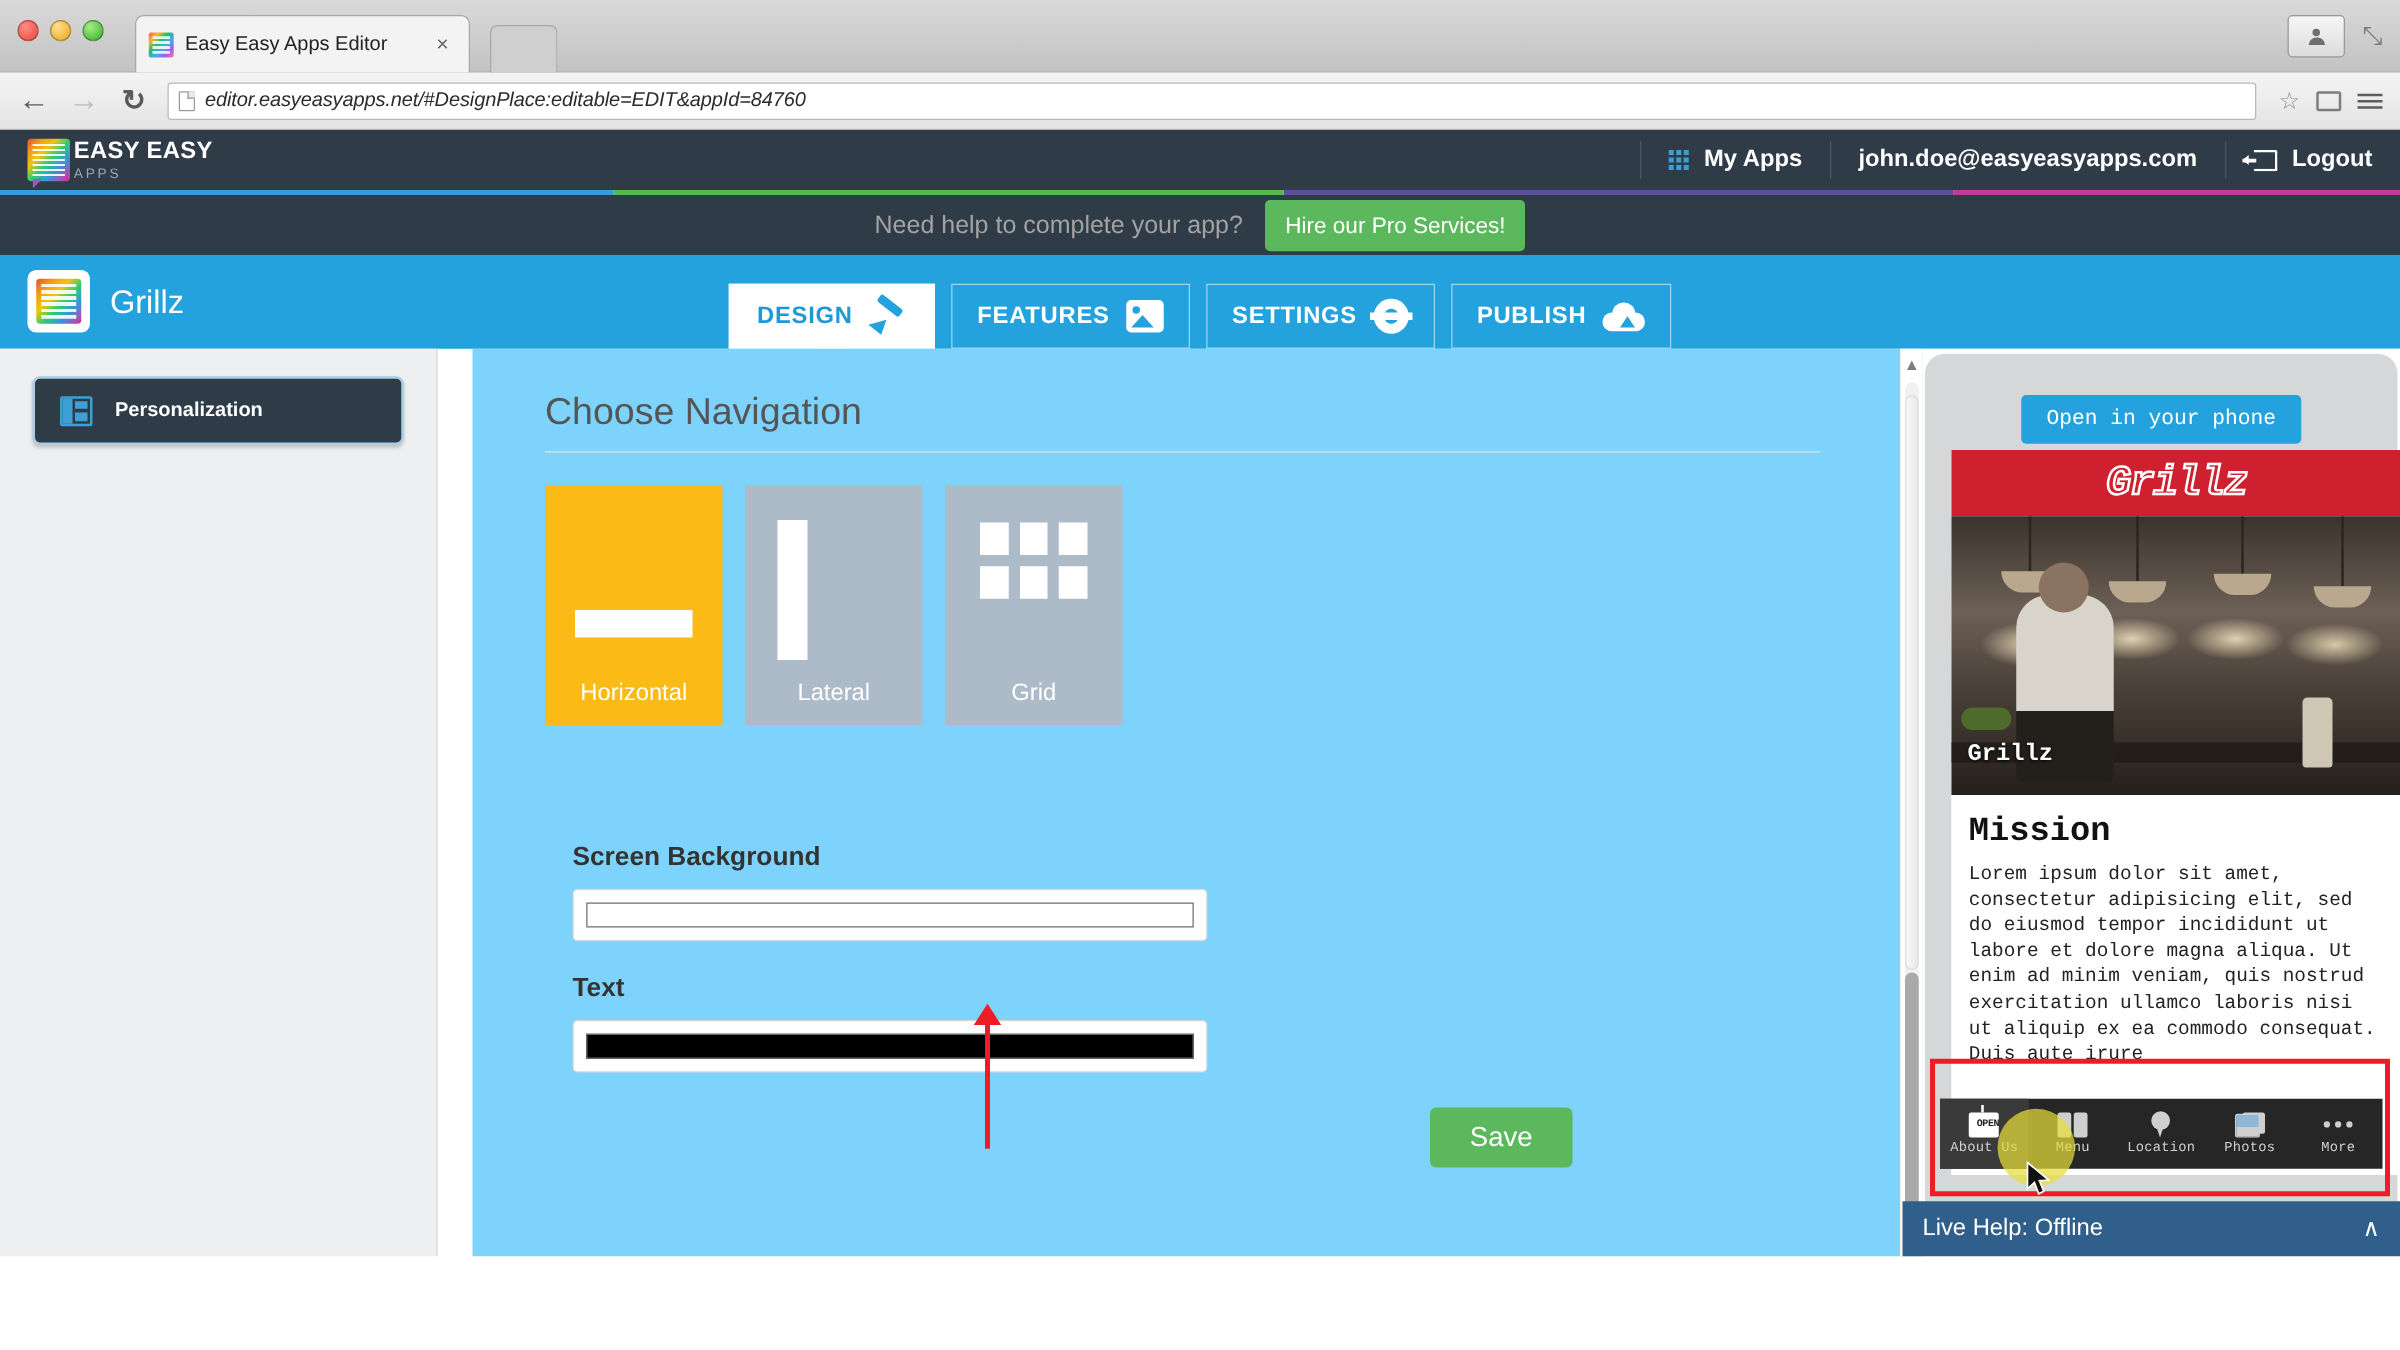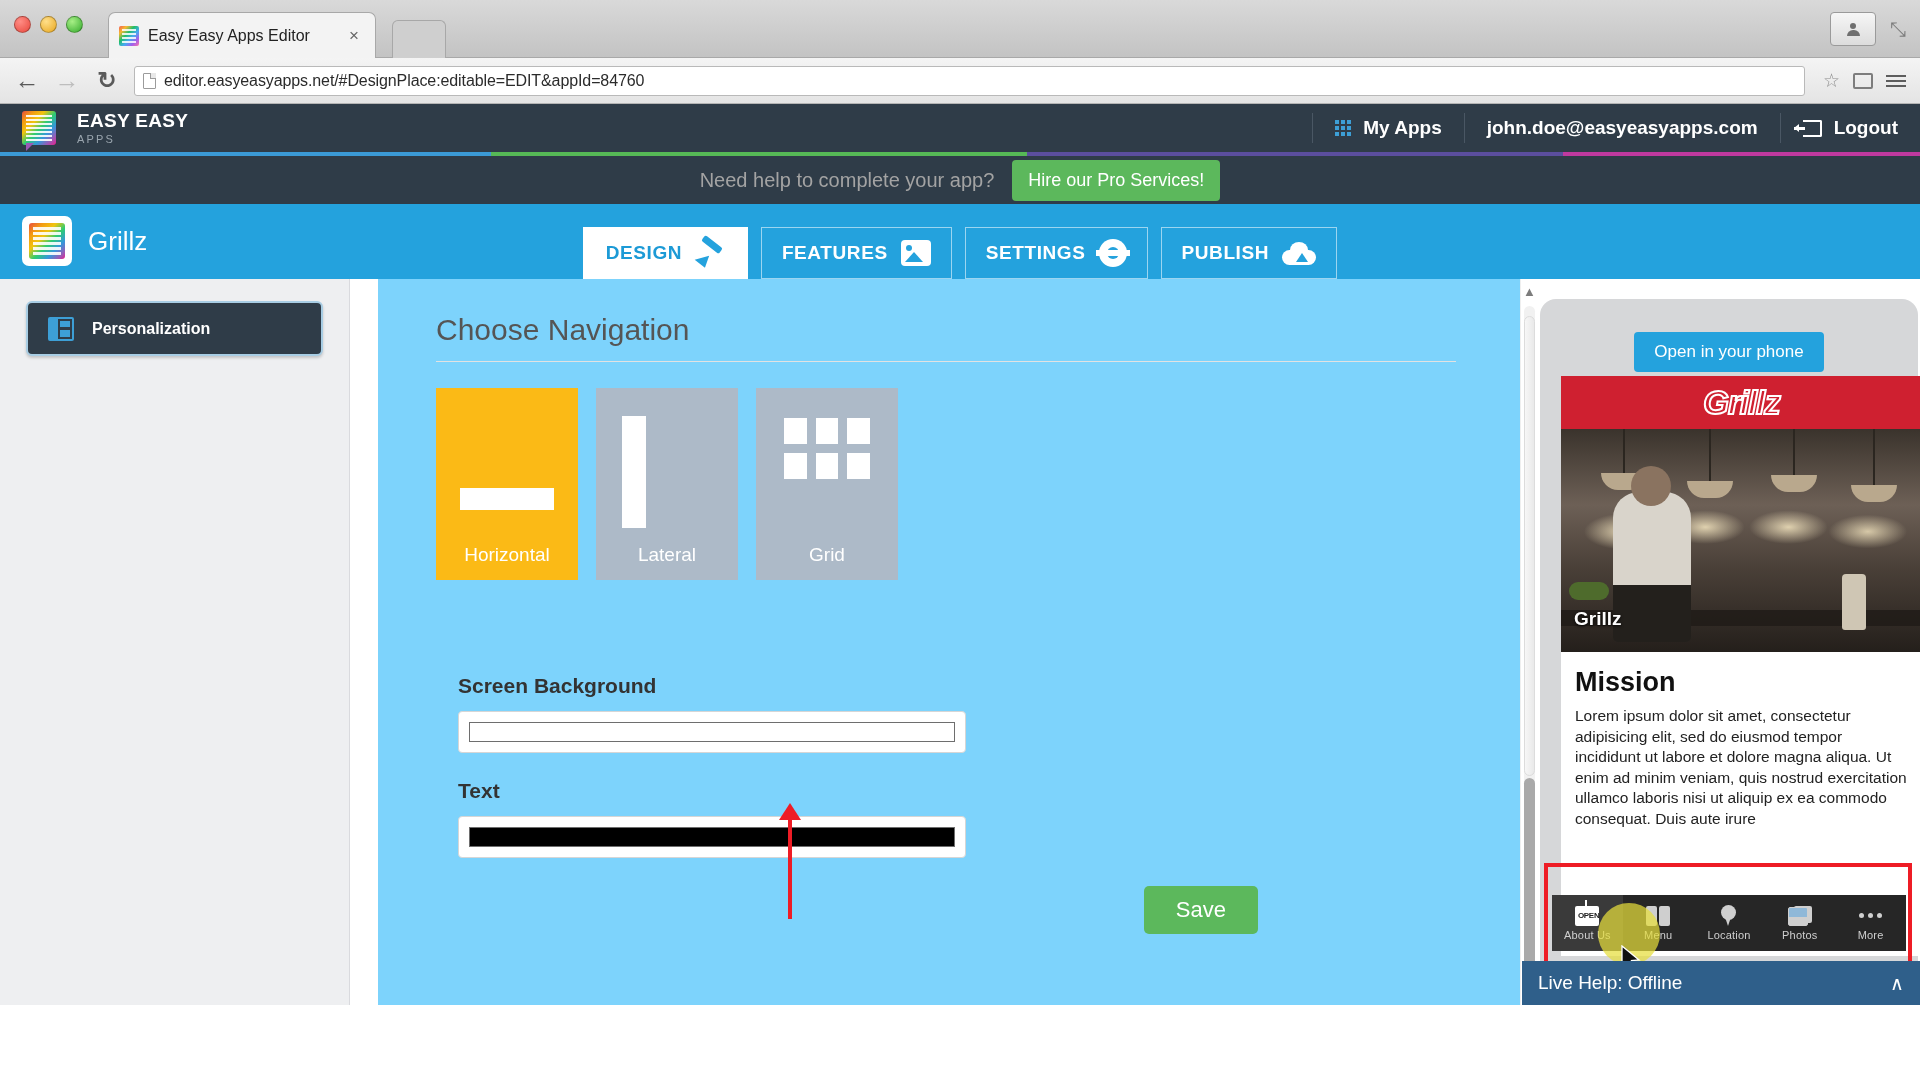--- a/index.html
+++ b/index.html
@@ -68,42 +68,42 @@
     height: 46px; background: linear-gradient(to bottom,#f4f4f4,#e4e4e4);
     border-bottom: 1px solid #b4b4b4;
     display: flex; align-items: center; padding: 0 14px; gap: 14px;
   }
   .nav-ico { font-size: 25px; color: #5a5a5a; width: 26px; text-align: center; }
   .nav-ico.dim { color: #bdbdbd; }
   .nav-ico.reload { font-size: 23px; font-weight: bold; }
   .omnibox {
     flex: 1 1 auto; height: 30px; background: #fff;
     border: 1px solid #b9b9b9; border-radius: 3px;
-    display: flex; align-items: center; padding: 4px 8px; gap: 8px;
+    display: flex; align-items: center; padding: 4px 8px; gap: 8px; font-style: italic;
   }
   .page-ico {
     width: 13px; height: 16px; flex: 0 0 auto;
     background: #fff; border: 1px solid #9b9b9b; border-radius: 1px; position: relative;
   }
   .page-ico::after { content:""; position:absolute; right:-1px; top:-1px; width:5px; height:5px; background:#e8e8e8; border-left:1px solid #9b9b9b; border-bottom:1px solid #9b9b9b; }
   .url-text { font-size: 16px; color: #2b2b2b; white-space: nowrap; letter-spacing: -0.1px; }
   .star-ico { color: #8e8e8e; font-size: 19px; }
   .omni-right { display: flex; align-items: center; gap: 13px; padding-left: 4px; }
   .cast-ico { width: 20px; height: 16px; border: 2px solid #7d7d7d; border-radius: 2px; }
   .menu-ico { width: 20px; display:flex; flex-direction:column; gap:3px; }
   .menu-ico i { display:block; height: 2px; background:#5d5d5d; }
 
   
   .app { position: relative; width: 1920px; height: 977px; }
 
   .app-topbar {
     height: 48px; background: #2f3c48; display: flex; align-items: center;
     padding: 0 0 0 22px; position: relative;
   }
-  .brand { display: flex; align-items: center; gap: 21px; }
+  .brand { display: flex; align-items: center; gap: 3px; }
   .brand-mark {
     width: 34px; height: 34px; border-radius: 3px; position: relative;
     background: linear-gradient(135deg,#e84c3d 0%,#f39c12 18%,#f1c40f 34%,#2ecc71 52%,#3498db 70%,#9b59b6 86%,#e91e8c 100%);
   }
   .brand-mark::after {
     content:""; position:absolute; inset:4px;
     background: repeating-linear-gradient(to bottom, rgba(255,255,255,.9) 0 2px, transparent 2px 4px);
   }
   .brand-mark::before {
     content:""; position:absolute; left:4px; bottom:-6px; width:8px; height:8px;
@@ -317,22 +317,22 @@
   }
 
   
   .preview-pane { width: 382px; background: #fff; position: relative; }
   .open-phone-wrap { display: flex; justify-content: center; padding-top: 33px; }
   .open-phone-btn {
     background: #24a2dd; color: #fff; font-size: 17px;
     padding: 10px 20px; border-radius: 4px;
   }
   .phone {
-    position: absolute; left: 0; right: 0; top: 20px; margin: 0 auto;
-    width: 378px; height: 698px; background: #d6d7d9; border-radius: 16px;
+    position: absolute; left: 0; right: 0; top: 4px; margin: 0 auto;
+    width: 378px; height: 698px; background: #d6d7d9; border-radius: 16px; font-family: Liberation Mono, monospace;
   }
   .phone-screen {
     position: absolute; left: 21px; top: 77px; width: 361px; height: 580px;
     background: #fff; overflow: hidden;
   }
   .ph-banner {
     height: 53px; background: #cf2030; display:flex; align-items:center; justify-content:center;
   }
   .ph-banner span {
     font-size: 33px; color: #cf2030; font-weight: bold; font-style: italic;

